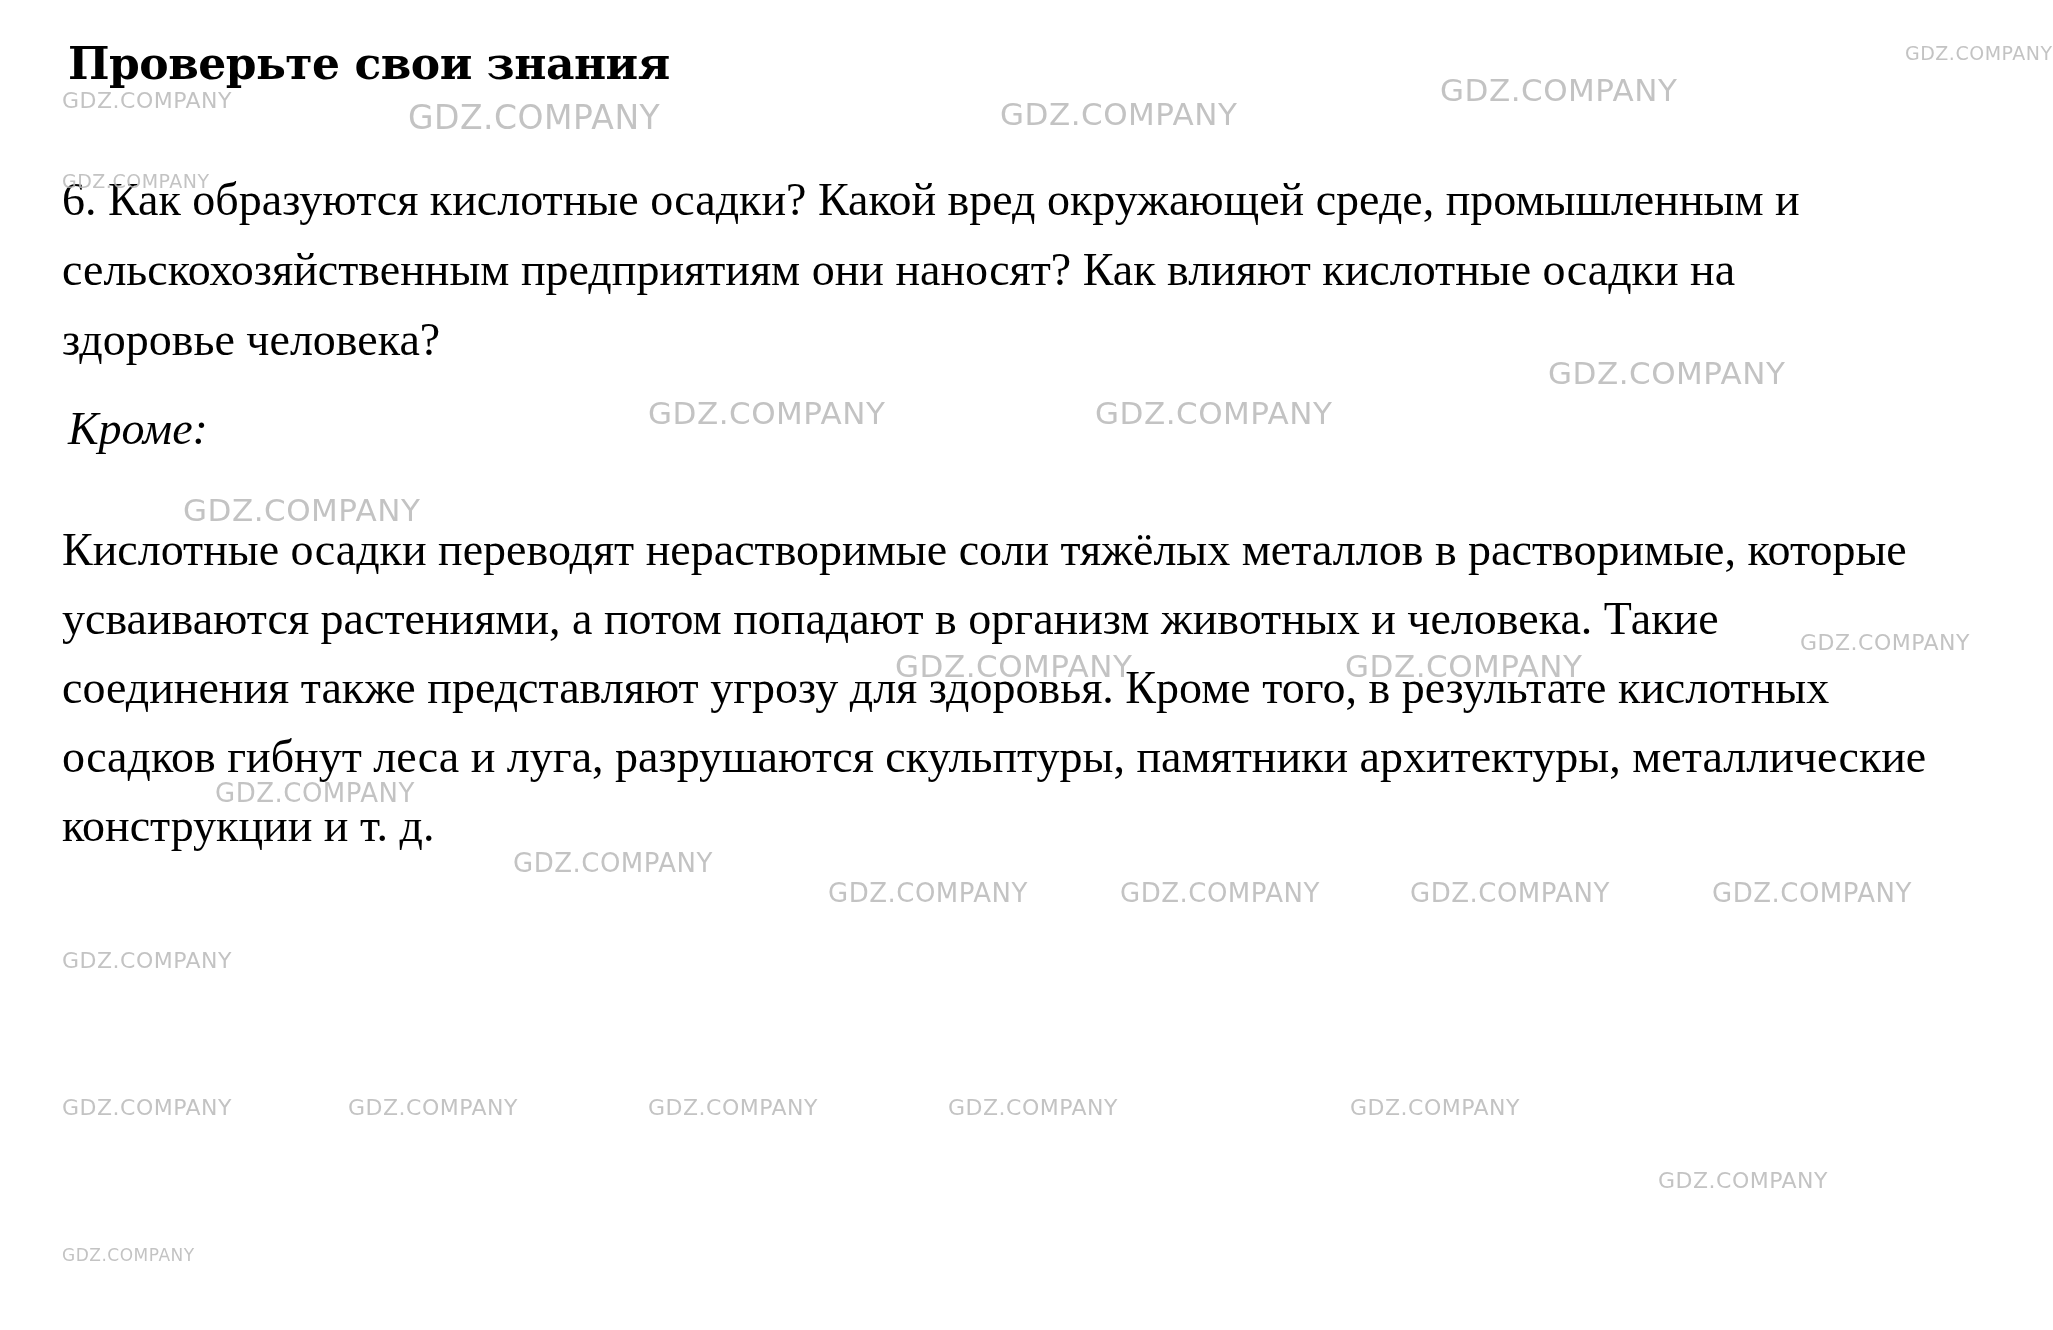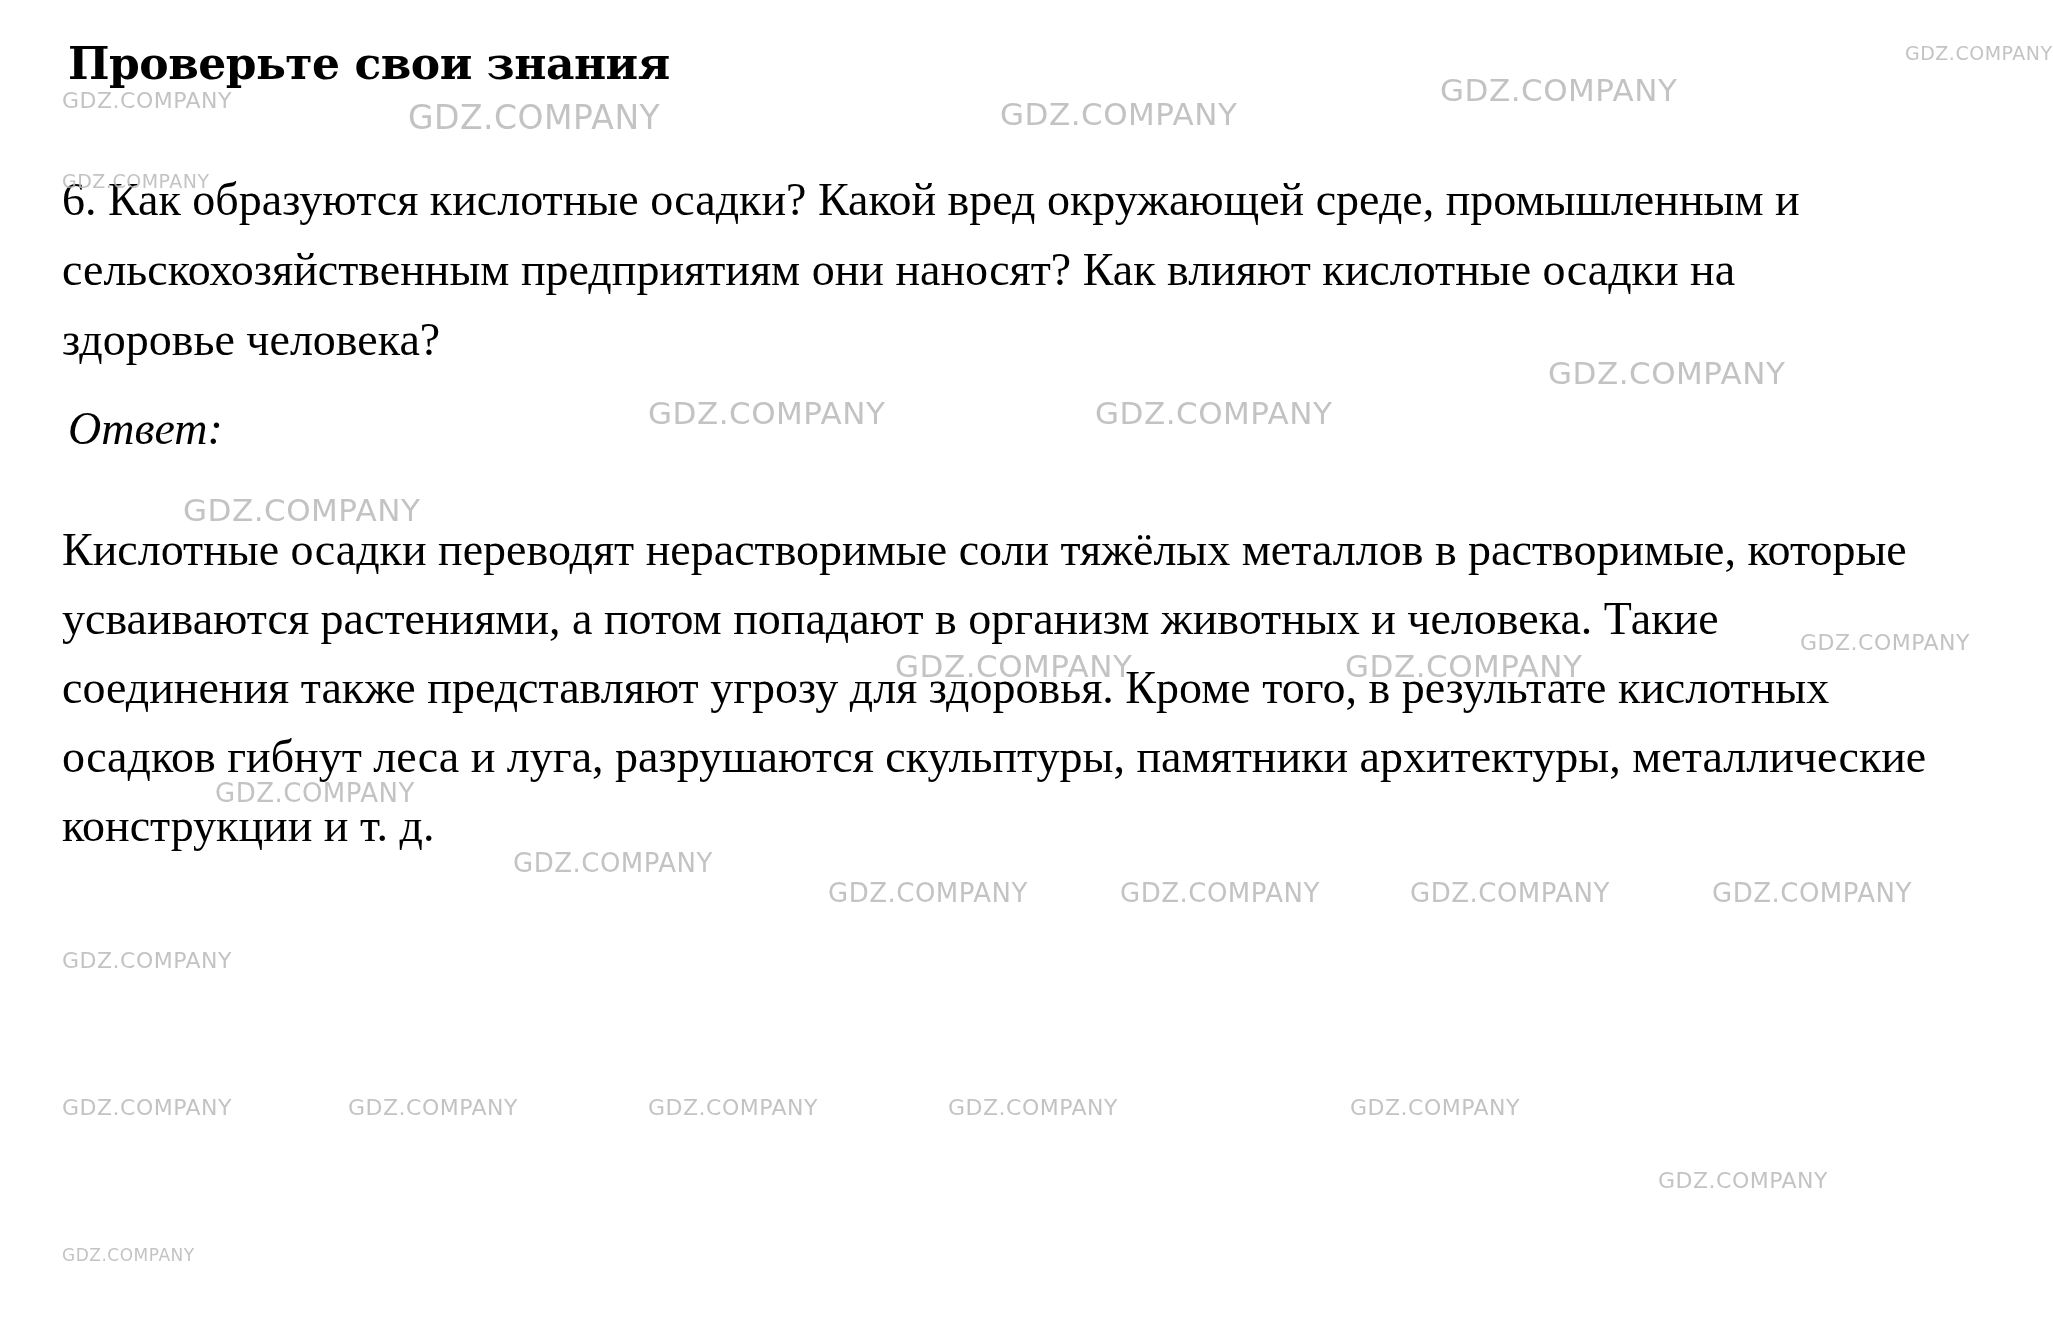--- a/index.html
+++ b/index.html
@@ -87,21 +87,21 @@
 </style>
 </head>
 <body>
 
 <div id="page">
 
   <div class="heading">Проверьте свои знания</div>
 
   <div class="question">6. Как образуются кислотные осадки? Какой вред окружающей среде, промышленным и сельскохозяйственным предприятиям они наносят? Как влияют кислотные осадки на здоровье человека?</div>
 
-  <div class="answer-label">Ответ:</div>
+  <div class="answer-label">Кроме:</div>
 
   <div class="answer-body">
     <p>Кислотные осадки переводят нерастворимые соли тяжёлых металлов в растворимые, которые усваиваются растениями, а потом попадают в организм животных и человека. Такие соединения также представляют угрозу для здоровья. Кроме того, в результате кислотных осадков гибнут леса и луга, разрушаются скульптуры, памятники архитектуры, металлические конструкции и т. д.</p>
   </div>
 
 </div>
 
 <div id="watermarks">
     <div class="wm" style="left: 1905px; top: 42px; font-size: 19px; color: rgb(185, 185, 185);">GDZ.COMPANY</div>
     <div class="wm" style="left: 62px; top: 88px; font-size: 22px; color: rgb(185, 185, 185);">GDZ.COMPANY</div>

